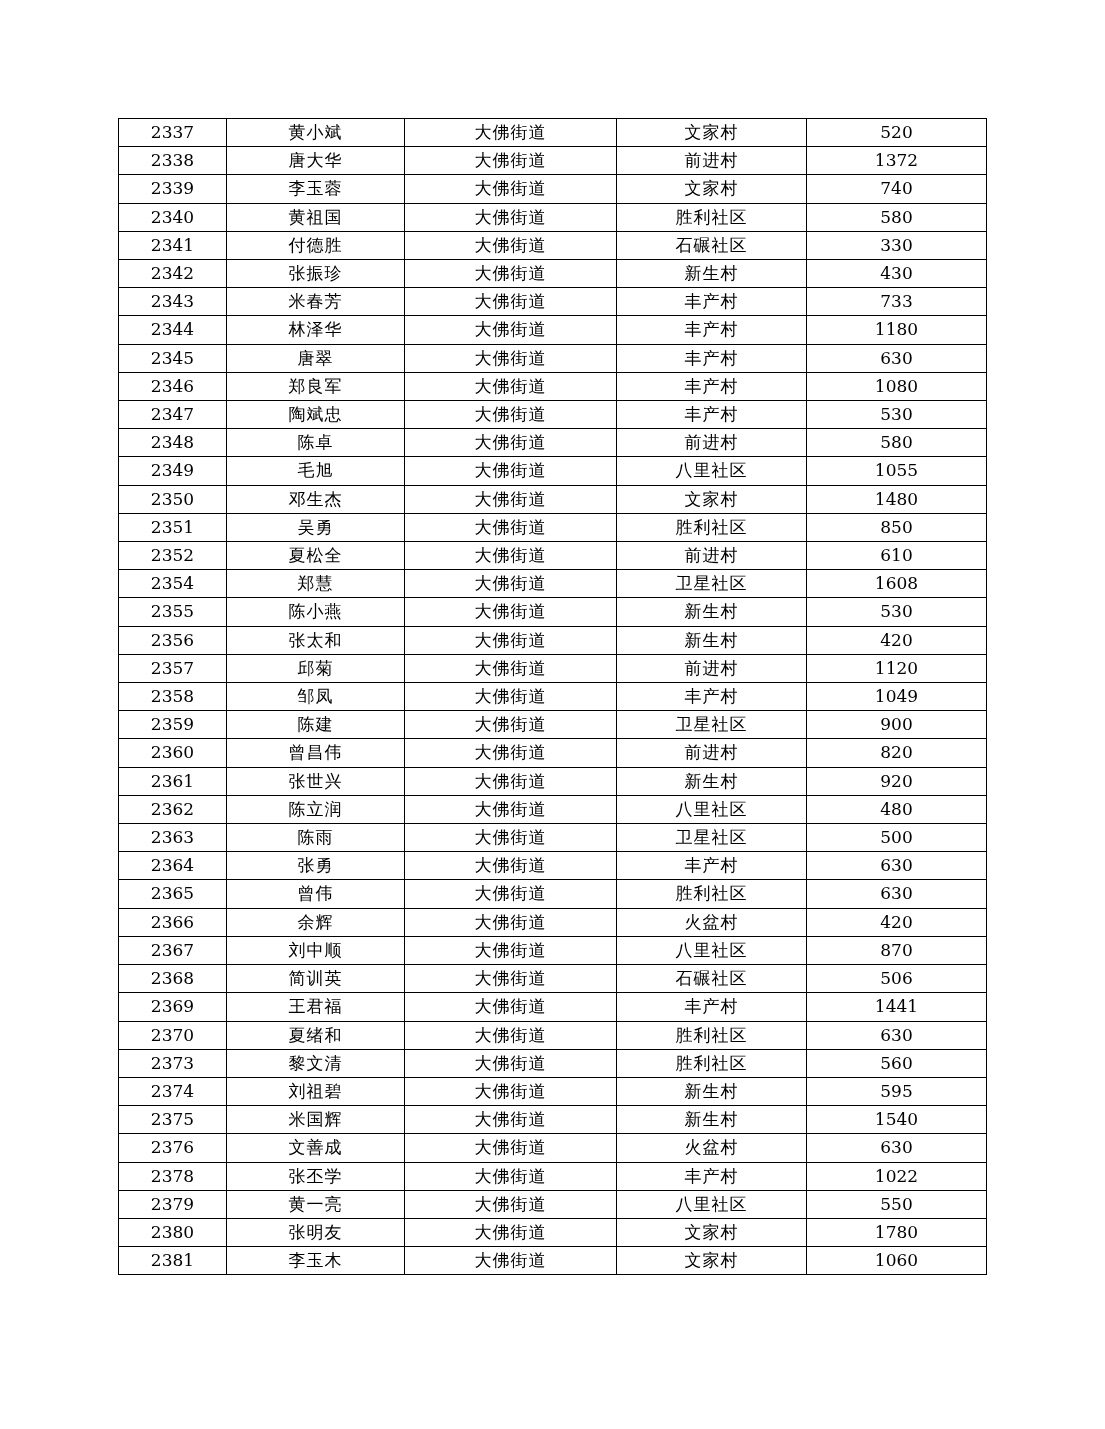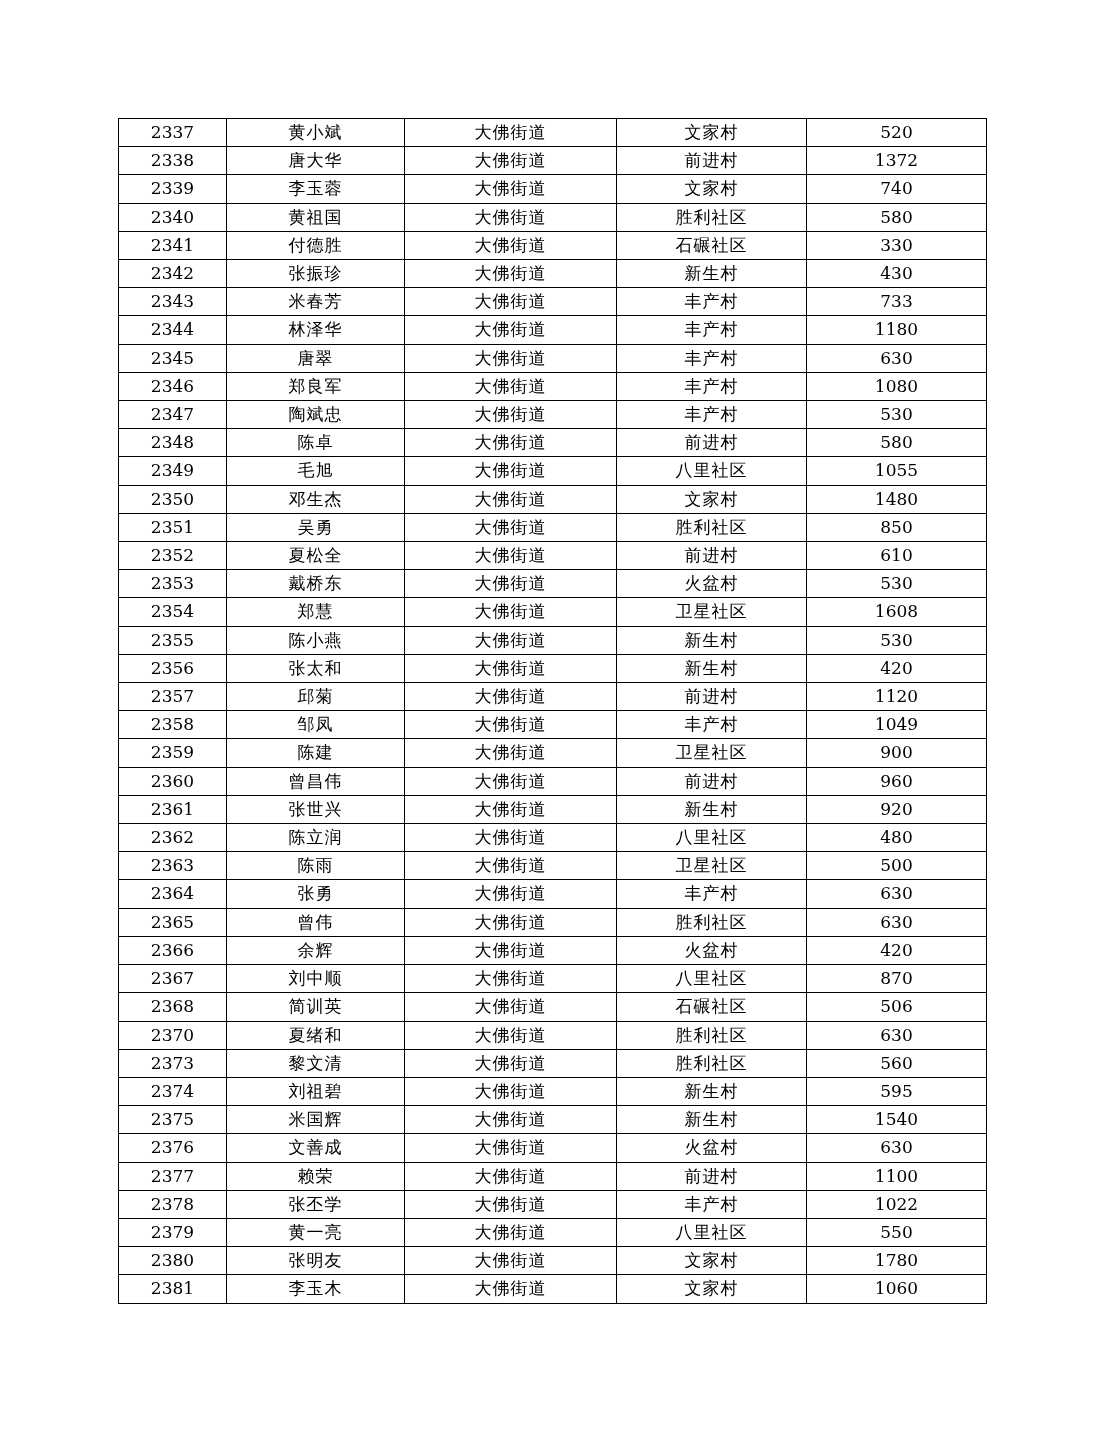--- a/index.html
+++ b/index.html
@@ -169,27 +169,20 @@
           <td class="cell-amt">850</td>
         </tr>
         <tr>
           <td class="cell-id">2352</td>
           <td class="cell-name">夏松全</td>
           <td class="cell-street">大佛街道</td>
           <td class="cell-village">前进村</td>
           <td class="cell-amt">610</td>
         </tr>
         <tr>
-          <td class="cell-id">2353</td>
-          <td class="cell-name">戴桥东</td>
-          <td class="cell-street">大佛街道</td>
-          <td class="cell-village">火盆村</td>
-          <td class="cell-amt">530</td>
-        </tr>
-        <tr>
           <td class="cell-id">2354</td>
           <td class="cell-name">郑慧</td>
           <td class="cell-street">大佛街道</td>
           <td class="cell-village">卫星社区</td>
           <td class="cell-amt">1608</td>
         </tr>
         <tr>
           <td class="cell-id">2355</td>
           <td class="cell-name">陈小燕</td>
           <td class="cell-street">大佛街道</td>
@@ -222,21 +215,21 @@
           <td class="cell-name">陈建</td>
           <td class="cell-street">大佛街道</td>
           <td class="cell-village">卫星社区</td>
           <td class="cell-amt">900</td>
         </tr>
         <tr>
           <td class="cell-id">2360</td>
           <td class="cell-name">曾昌伟</td>
           <td class="cell-street">大佛街道</td>
           <td class="cell-village">前进村</td>
-          <td class="cell-amt">960</td>
+          <td class="cell-amt">820</td>
         </tr>
         <tr>
           <td class="cell-id">2361</td>
           <td class="cell-name">张世兴</td>
           <td class="cell-street">大佛街道</td>
           <td class="cell-village">新生村</td>
           <td class="cell-amt">920</td>
         </tr>
         <tr>
           <td class="cell-id">2362</td>
@@ -281,20 +274,27 @@
           <td class="cell-amt">870</td>
         </tr>
         <tr>
           <td class="cell-id">2368</td>
           <td class="cell-name">简训英</td>
           <td class="cell-street">大佛街道</td>
           <td class="cell-village">石碾社区</td>
           <td class="cell-amt">506</td>
         </tr>
         <tr>
+          <td class="cell-id">2369</td>
+          <td class="cell-name">王君福</td>
+          <td class="cell-street">大佛街道</td>
+          <td class="cell-village">丰产村</td>
+          <td class="cell-amt">1441</td>
+        </tr>
+        <tr>
           <td class="cell-id">2370</td>
           <td class="cell-name">夏绪和</td>
           <td class="cell-street">大佛街道</td>
           <td class="cell-village">胜利社区</td>
           <td class="cell-amt">630</td>
         </tr>
         <tr>
           <td class="cell-id">2373</td>
           <td class="cell-name">黎文清</td>
           <td class="cell-street">大佛街道</td>
@@ -314,27 +314,20 @@
           <td class="cell-street">大佛街道</td>
           <td class="cell-village">新生村</td>
           <td class="cell-amt">1540</td>
         </tr>
         <tr>
           <td class="cell-id">2376</td>
           <td class="cell-name">文善成</td>
           <td class="cell-street">大佛街道</td>
           <td class="cell-village">火盆村</td>
           <td class="cell-amt">630</td>
-        </tr>
-        <tr>
-          <td class="cell-id">2377</td>
-          <td class="cell-name">赖荣</td>
-          <td class="cell-street">大佛街道</td>
-          <td class="cell-village">前进村</td>
-          <td class="cell-amt">1100</td>
         </tr>
         <tr>
           <td class="cell-id">2378</td>
           <td class="cell-name">张丕学</td>
           <td class="cell-street">大佛街道</td>
           <td class="cell-village">丰产村</td>
           <td class="cell-amt">1022</td>
         </tr>
         <tr>
           <td class="cell-id">2379</td>

